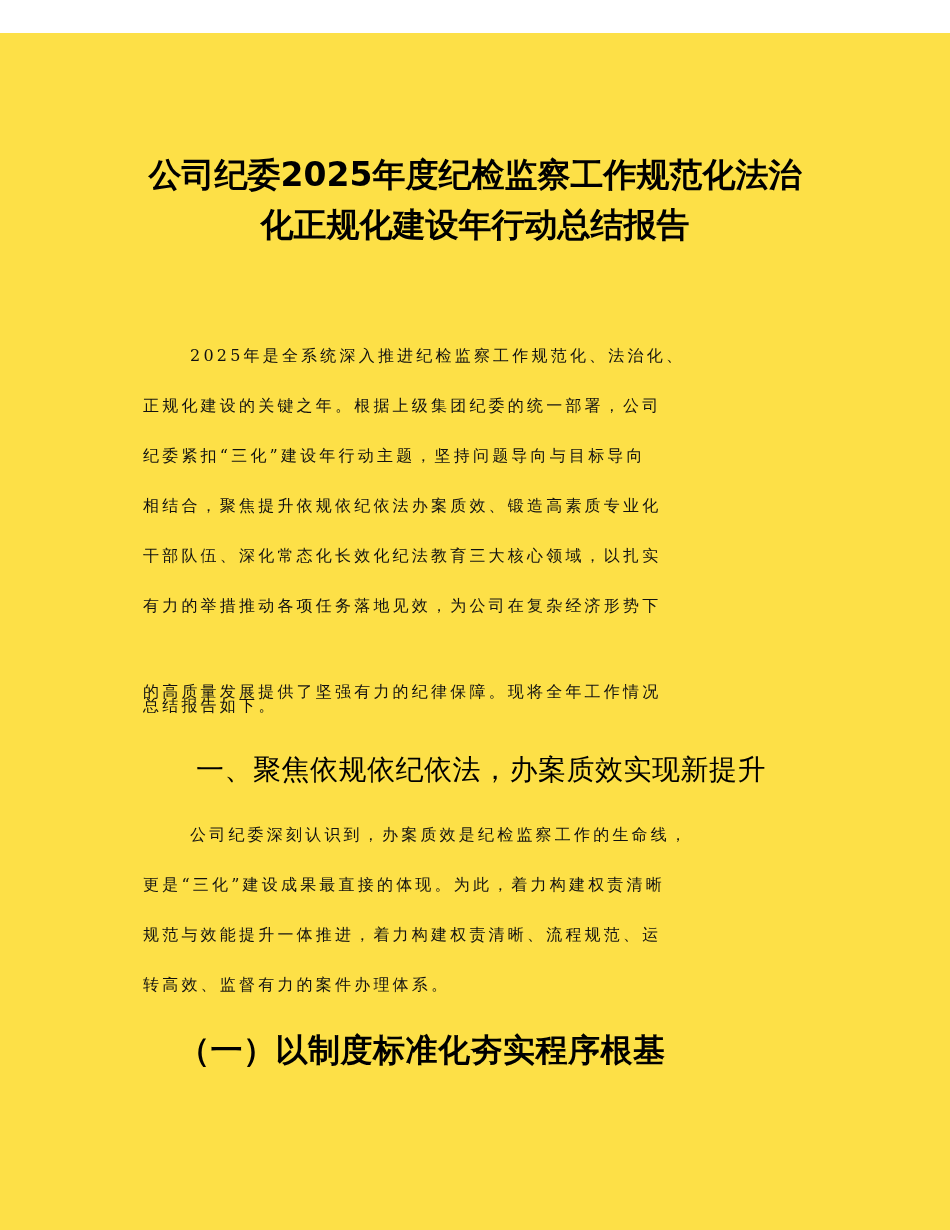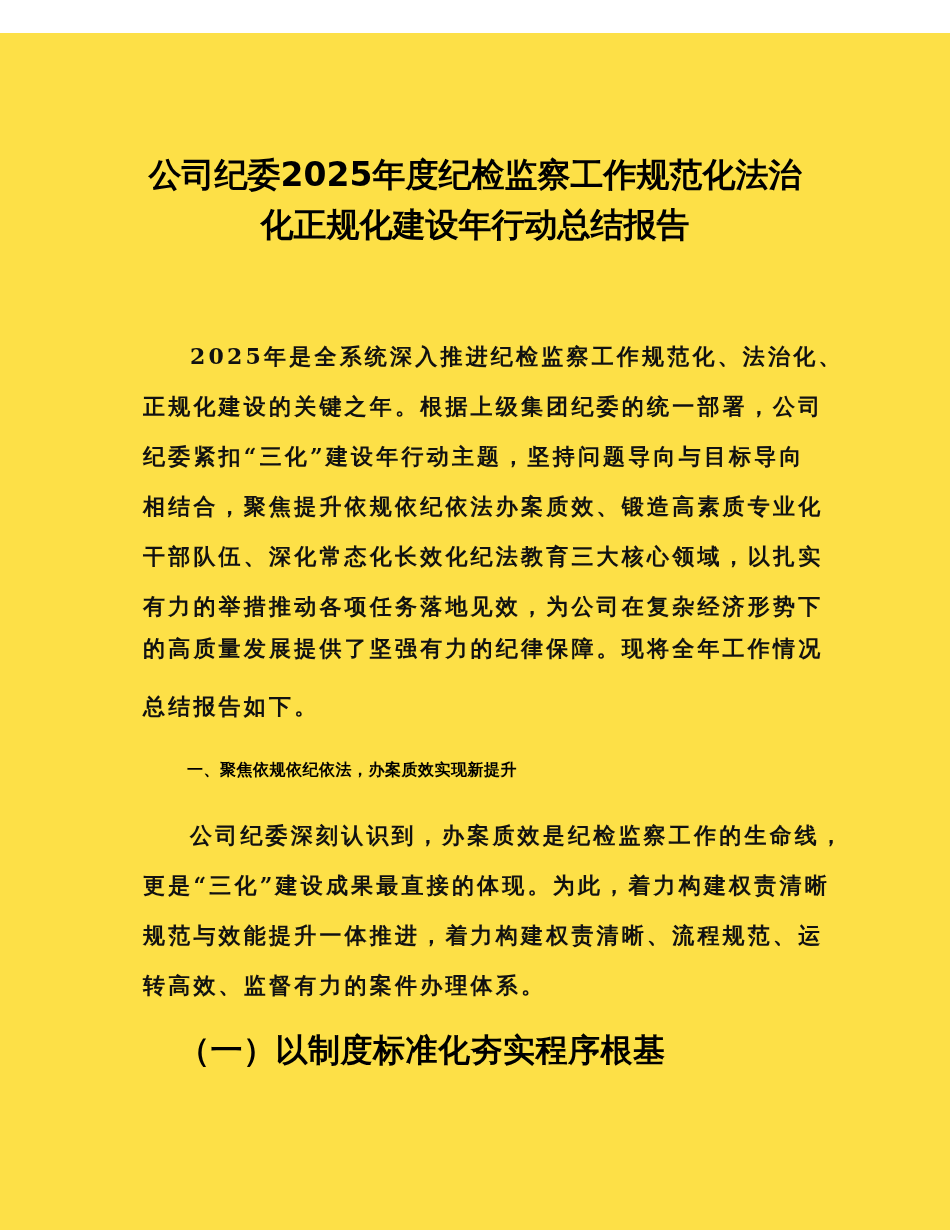--- a/index.html
+++ b/index.html
@@ -32,34 +32,33 @@
     font-weight: bold;
     font-size: 33px;
     line-height: 50px;
     letter-spacing: 0px;
   }
   .title div { white-space: nowrap; }
   .body-line {
     position: absolute;
     left: 143px;
     font-family: "DejaVu Serif", serif;
-    font-size: 22px;
+    font-size: 16px;
     line-height: 30px;
     white-space: nowrap;
     letter-spacing: 3.2px;
     color: #111;
-    font-weight: bold;
   }
   .indent { left: 190px; }
   .heading1 {
     position: absolute;
-    left: 187px;
+    left: 196px;
     font-family: "DejaVu Sans", sans-serif;
-    font-weight: bold;
-    font-size: 16px;
+    font-weight: normal;
+    font-size: 28px;
     line-height: 30px;
     white-space: nowrap;
     letter-spacing: 0.5px;
   }
   .heading2 {
     position: absolute;
     left: 178px;
     font-family: "DejaVu Sans", sans-serif;
     font-weight: bold;
     font-size: 32px;
@@ -77,21 +76,21 @@
     <div>公司纪委2025年度纪检监察工作规范化法治</div>
     <div>化正规化建设年行动总结报告</div>
   </div>
 
   <div class="body-line indent" style="top:308px">2025年是全系统深入推进纪检监察工作规范化、法治化、</div>
   <div class="body-line" style="top:358px">正规化建设的关键之年。根据上级集团纪委的统一部署，公司</div>
   <div class="body-line" style="top:458px">相结合，聚焦提升依规依纪依法办案质效、锻造高素质专业化</div>
   <div class="body-line" style="top:408px">纪委紧扣“三化”建设年行动主题，坚持问题导向与目标导向</div>
   <div class="body-line" style="top:508px">干部队伍、深化常态化长效化纪法教育三大核心领域，以扎实</div>
   <div class="body-line" style="top:558px">有力的举措推动各项任务落地见效，为公司在复杂经济形势下</div>
-  <div class="body-line" style="top:600px">的高质量发展提供了坚强有力的纪律保障。现将全年工作情况</div>
+  <div class="body-line" style="top:644px">的高质量发展提供了坚强有力的纪律保障。现将全年工作情况</div>
   <div class="body-line" style="top:658px">总结报告如下。</div>
 
   <div class="heading1" style="top:722px">一、聚焦依规依纪依法，办案质效实现新提升</div>
 
   <div class="body-line indent" style="top:787px">公司纪委深刻认识到，办案质效是纪检监察工作的生命线，</div>
   <div class="body-line" style="top:837px">更是“三化”建设成果最直接的体现。为此，着力构建权责清晰</div>
   <div class="body-line" style="top:937px">转高效、监督有力的案件办理体系。</div>
   <div class="body-line" style="top:887px">规范与效能提升一体推进，着力构建权责清晰、流程规范、运</div>
 
   <div class="heading2" style="top:1002px">（一）以制度标准化夯实程序根基</div>

